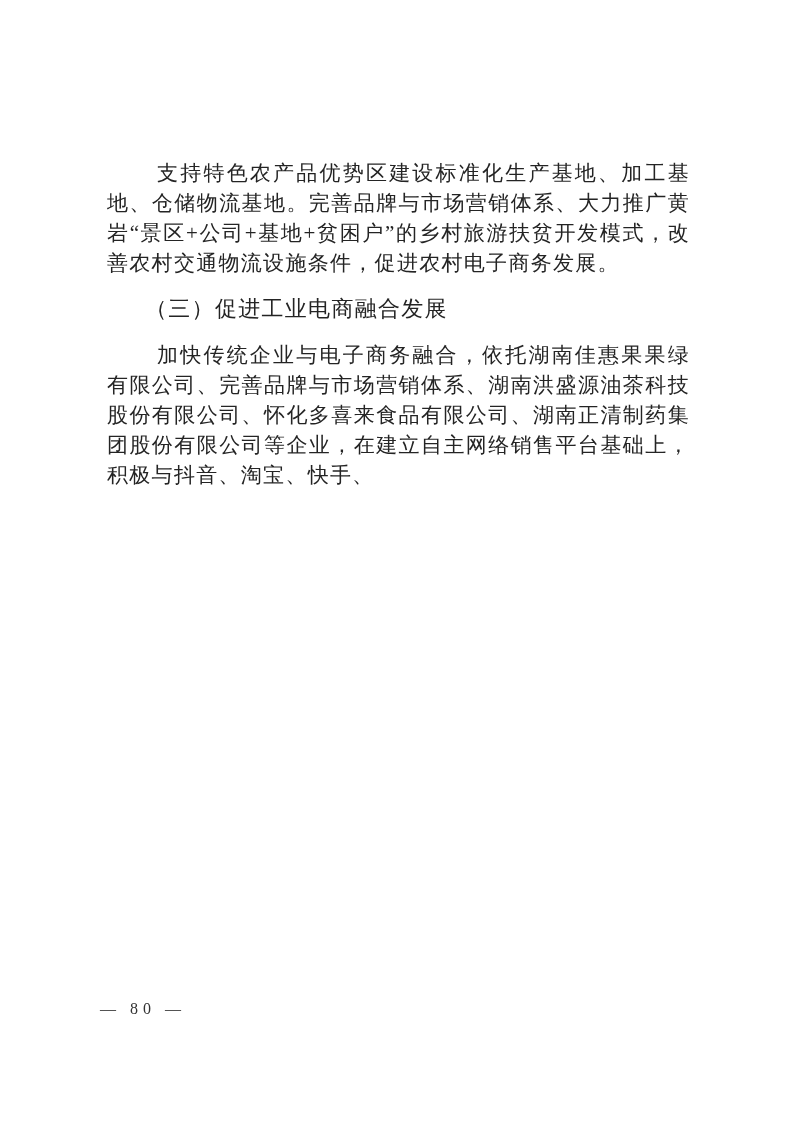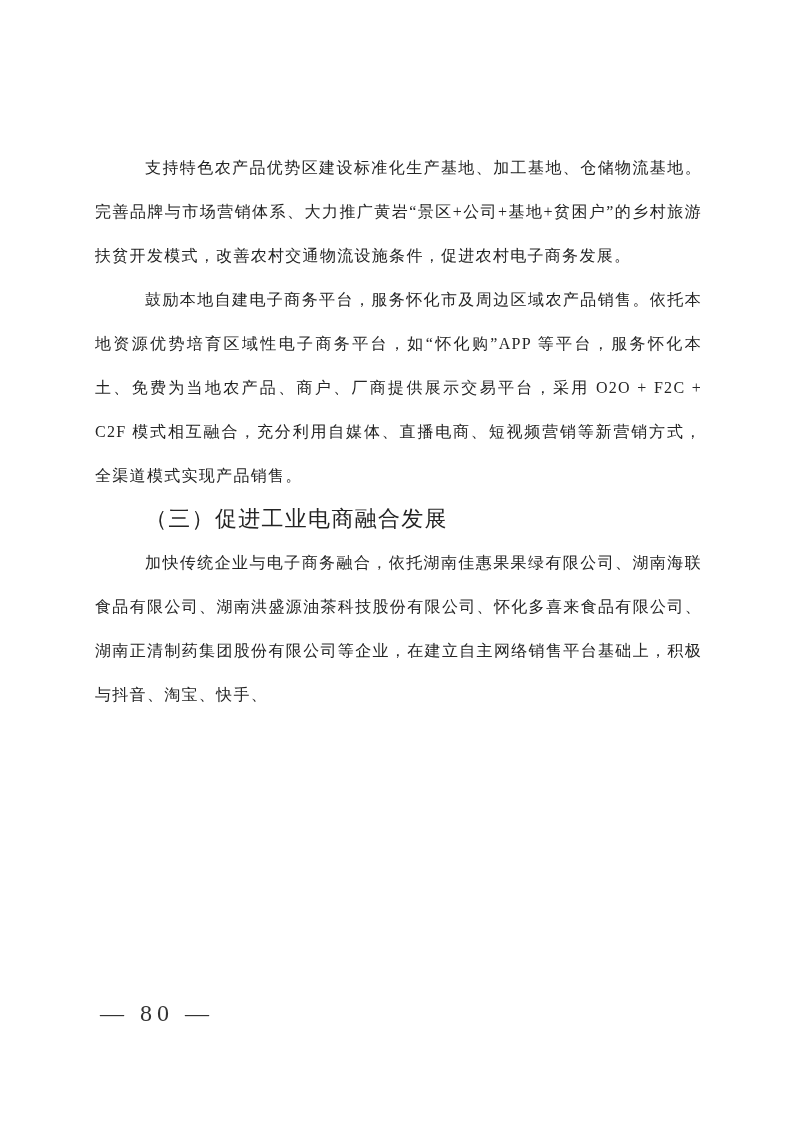--- a/index.html
+++ b/index.html
@@ -16,50 +16,49 @@
     font-family: "Liberation Serif", "DejaVu Serif", serif;
   }
   .content {
     position: absolute;
     left: 95px;
     top: 146px;
     width: 607px;
     color: #242424;
   }
   .body-para {
-    margin: 0;
-    font-size: 16px;
-    line-height: 44px;
+    margin: 12px;
+    font-size: 21px;
+    line-height: 30px;
     letter-spacing: 1.3px;
     text-align: justify;
     text-justify: inter-character;
     text-indent: 50px;
   }
   .section-heading {
     margin: 2px 0 3px 0;
     font-size: 22px;
     line-height: 37.5px;
     letter-spacing: 1.3px;
     font-weight: 400;
     text-indent: 50px;
   }
   .page-number {
     position: absolute;
     left: 100px;
     top: 1000px;
-    font-size: 24px;
+    font-size: 16px;
     letter-spacing: 5px;
     color: #333333;
     white-space: pre;
   }
 </style>
 </head>
 <body>
 
 <div class="page">
   <div class="content">
     <p class="body-para">支持特色农产品优势区建设标准化生产基地、加工基地、仓储物流基地。完善品牌与市场营销体系、大力推广黄岩“景区+公司+基地+贫困户”的乡村旅游扶贫开发模式，改善农村交通物流设施条件，促进农村电子商务发展。</p>
-    <p class="body-para">鼓励本地自建电子商务平台，服务怀化市及周边区域农产品销售。依托本地资源优势培育区域性电子商务平台，如“怀化购”APP 等平台，服务怀化本土、免费为当地农产品、商户、厂商提供展示交易平台，采用 O2O + F2C + C2F 模式相互融合，充分利用自媒体、直播电商、短视频营销等新营销方式，全渠道模式实现产品销售。</p>
     <h3 class="section-heading">（三）促进工业电商融合发展</h3>
-    <p class="body-para">加快传统企业与电子商务融合，依托湖南佳惠果果绿有限公司、湖南海联食品有限公司、湖南洪盛源油茶科技股份有限公司、怀化多喜来食品有限公司、湖南正清制药集团股份有限公司等企业，在建立自主网络销售平台基础上，积极与抖音、淘宝、快手、</p>
+    <p class="body-para">加快传统企业与电子商务融合，依托湖南佳惠果果绿有限公司、完善品牌与市场营销体系、湖南洪盛源油茶科技股份有限公司、怀化多喜来食品有限公司、湖南正清制药集团股份有限公司等企业，在建立自主网络销售平台基础上，积极与抖音、淘宝、快手、</p>
   </div>
   <div class="page-number">— 80 —</div>
 </div>
 
 </body></html>

